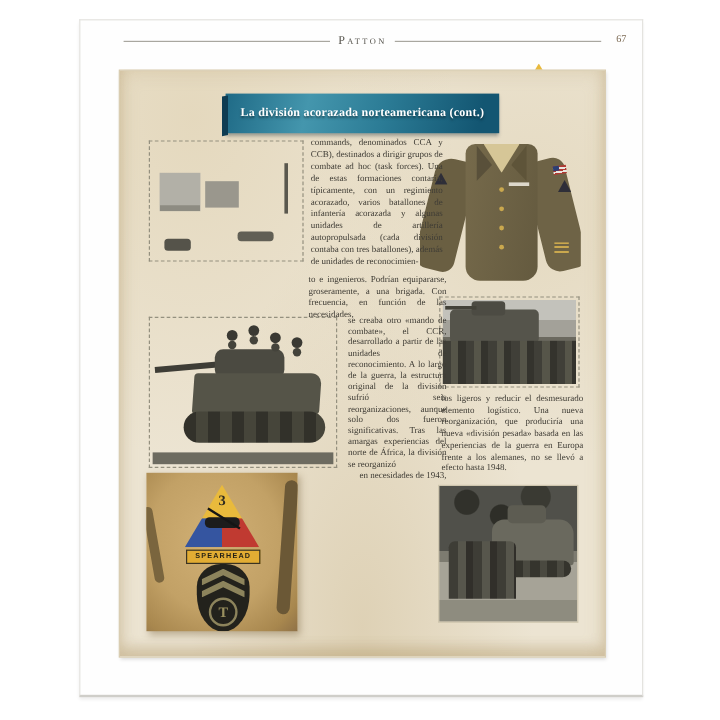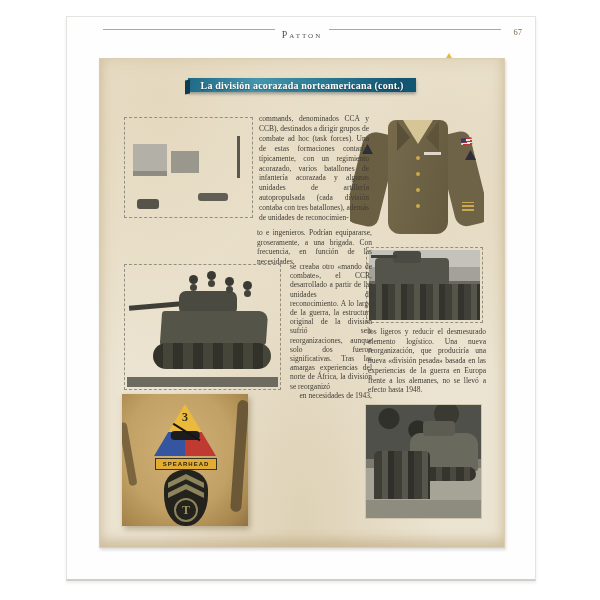--- a/index.html
+++ b/index.html
@@ -3,38 +3,38 @@
 <meta charset="utf-8">
 <style>
   html,body{margin:0;padding:0;}
   body{width:600px;height:600px;background:#ffffff;position:relative;overflow:hidden;
        font-family:"Liberation Serif",serif;}
 
   
   .page{position:absolute;left:66px;top:16px;width:468px;height:562px;background:#fefefe;
         border:1px solid #e4e3df;border-bottom:2px solid #cfcec9;box-shadow:0 2px 3px rgba(0,0,0,.08);}
 
-  .header-row{position:absolute;left:36px;right:34px;top:12px;display:flex;gap:7px;}
+  .header-row{position:absolute;left:36px;right:34px;top:12px;display:flex;align-items:center;gap:7px;}
   .header-rule{flex:1;height:1px;background:#a9a7a0;}
   .header-title{font-variant:small-caps;font-size:10px;letter-spacing:2px;color:#55534c;}
   .page-number{position:absolute;right:13px;top:10px;font-size:8.5px;color:#7c6a54;}
 
   
   .panel{position:absolute;left:32px;top:41px;width:404px;height:488px;
          background:#ece4d2;
          background-image:
            radial-gradient(ellipse at 15% 8%, rgba(214,195,152,.35), transparent 45%),
            radial-gradient(ellipse at 85% 25%, rgba(206,186,140,.25), transparent 40%),
            radial-gradient(ellipse at 50% 95%, rgba(190,166,115,.3), transparent 50%);
          border:1px solid #d9cdb2;
          box-shadow:inset 0 0 16px rgba(180,155,105,.28), inset 0 -8px 10px rgba(168,142,92,.3),
                     1px 2px 3px rgba(0,0,0,.14);}
 
   
-  .banner{position:absolute;left:88px;top:19px;width:228px;height:14px;
+  .banner{position:absolute;left:88px;top:19px;width:228px;height:33px;
           background:linear-gradient(103deg,#1f6a86,#4496ad 30%,#2b7b95 58%,#135672 92%);
           display:flex;align-items:center;justify-content:center;white-space:nowrap;
           color:#fff;font-weight:bold;font-size:10px;letter-spacing:.2px;
           text-shadow:0 1px 2px rgba(0,0,0,.5);
           box-shadow:0 2px 3px rgba(30,50,60,.4);font-family:Liberation Serif, serif;}
   .banner::before{content:"";position:absolute;left:-3px;top:2px;bottom:-2px;width:5px;
           background:#0e3c52;transform:skewY(-10deg);}
 
   
   .patch{position:absolute;}

